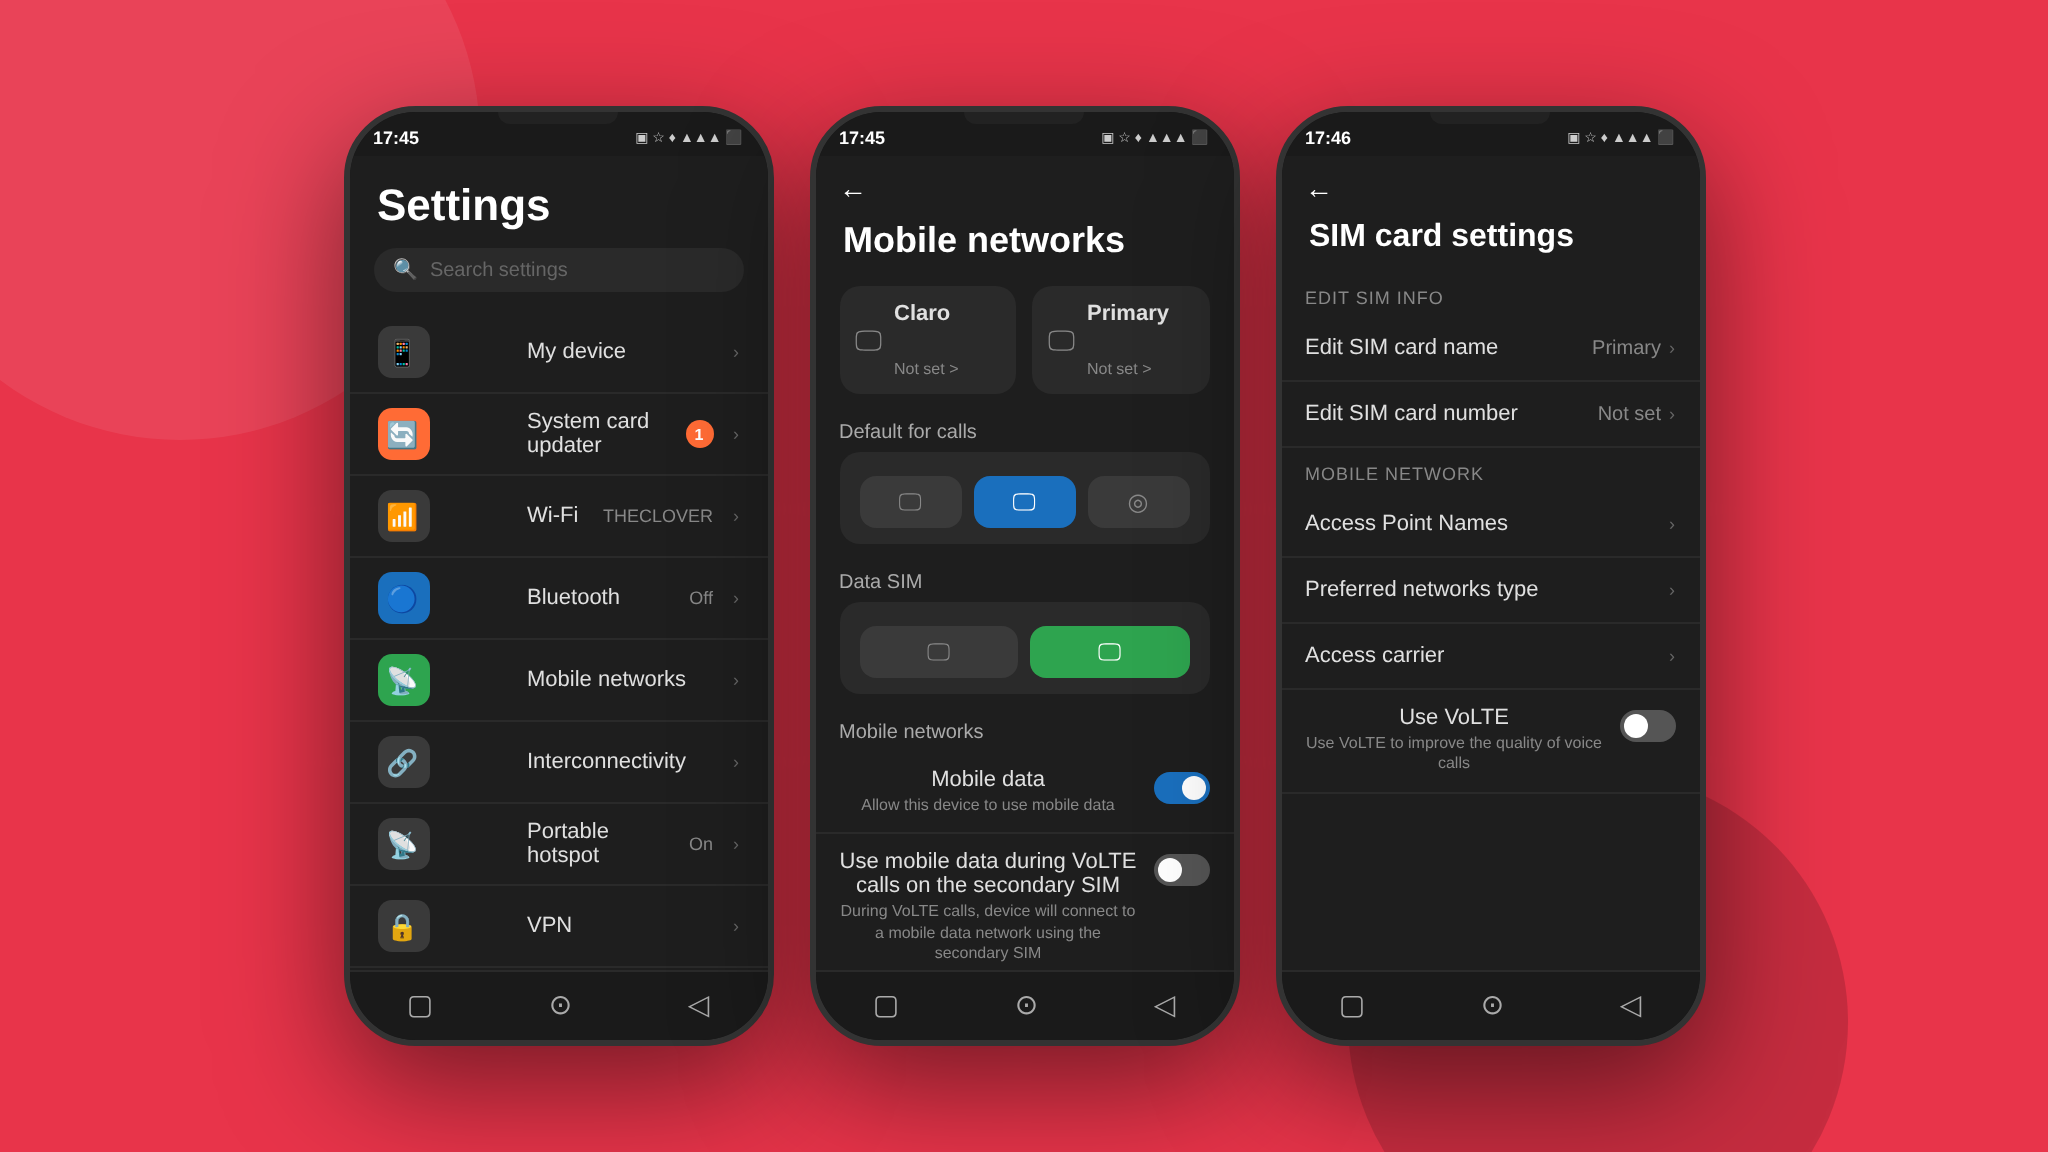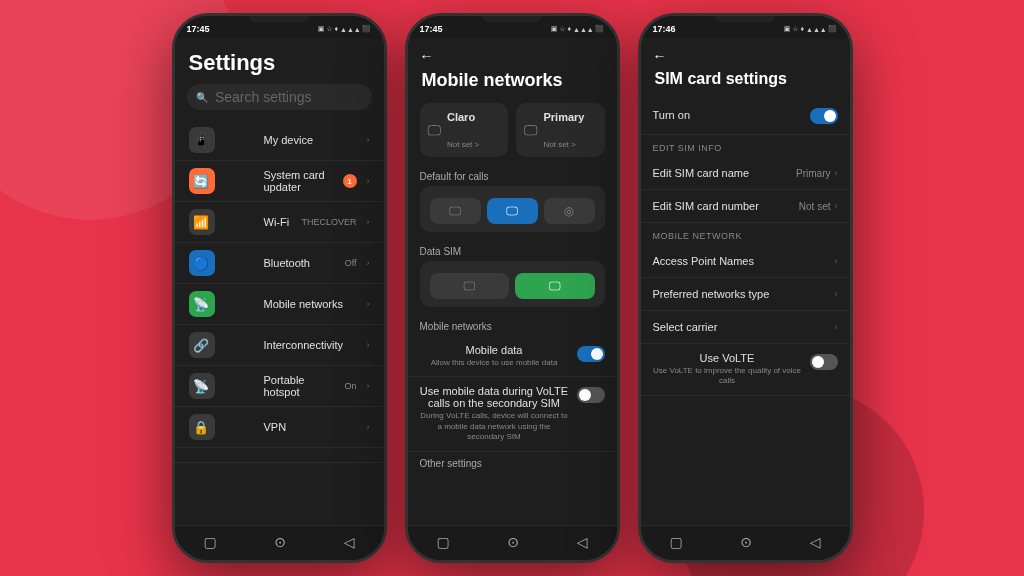--- a/index.html
+++ b/index.html
@@ -23,21 +23,21 @@
     .bg-blob-2 { width: 250px; height: 250px; bottom: -60px; right: 100px; background: rgba(0,0,0,0.15); }
     .phones-container {
       display: flex;
       gap: 18px;
       align-items: center;
       position: relative;
       z-index: 2;
     }
     .phone {
       width: 215px;
-      height: 550px;
+      height: 470px;
       background: #1a1a1a;
       border-radius: 36px;
       border: 3px solid #333;
       overflow: hidden;
       display: flex;
       flex-direction: column;
       box-shadow: 0 20px 60px rgba(0,0,0,0.5);
       position: relative;
     }
     .phone::before {
@@ -79,21 +79,21 @@
     .search-bar {
       margin: 0 12px 10px;
       background: #2a2a2a;
       border-radius: 20px;
       padding: 5px 10px;
       display: flex;
       align-items: center;
       gap: 6px;
     }
     .search-icon { color: #888; font-size: 10px; }
-    .search-text { color: #666; font-size: 14px; }
+    .search-text { color: #666; font-size: 10px; }
     .settings-list { flex: 1; overflow: hidden; }
     .settings-item {
       display: flex;
       align-items: center;
       padding: 7px 14px;
       gap: 10px;
       border-bottom: 1px solid #2a2a2a;
     }
     .settings-icon {
       width: 26px; height: 26px;
@@ -426,26 +426,20 @@
         <span>▲▲▲</span>
         <span>⬛</span>
       </div>
     </div>
     <div class="phone-content">
       <div class="page-header">
         <span class="back-arrow">←</span>
       </div>
       <div class="settings-title" style="font-size:16px;padding:0 14px 8px;">SIM card settings</div>
 
-      <div class="turn-on-row">
-        <span class="sim-settings-label">Turn on</span>
-        <div class="toggle-switch toggle-on">
-          <div class="toggle-thumb"></div>
-        </div>
-      </div>
 
       <div class="section-header">Edit SIM info</div>
 
       <div class="sim-settings-item">
         <span class="sim-settings-label">Edit SIM card name</span>
         <span class="sim-settings-value">Primary</span>
         <span class="sim-settings-chevron">›</span>
       </div>
 
       <div class="sim-settings-item">
@@ -460,21 +454,21 @@
         <span class="sim-settings-label">Access Point Names</span>
         <span class="sim-settings-chevron">›</span>
       </div>
 
       <div class="sim-settings-item">
         <span class="sim-settings-label">Preferred networks type</span>
         <span class="sim-settings-chevron">›</span>
       </div>
 
       <div class="sim-settings-item">
-        <span class="sim-settings-label">Select carrier</span>
+        <span class="sim-settings-label">Access carrier</span>
         <span class="sim-settings-chevron">›</span>
       </div>
 
       <div class="toggle-row">
         <div class="toggle-text">
           <div class="toggle-label">Use VoLTE</div>
           <div class="toggle-desc volte-desc">Use VoLTE to improve the quality of voice calls</div>
         </div>
         <div class="toggle-switch toggle-off">
           <div class="toggle-thumb"></div>

